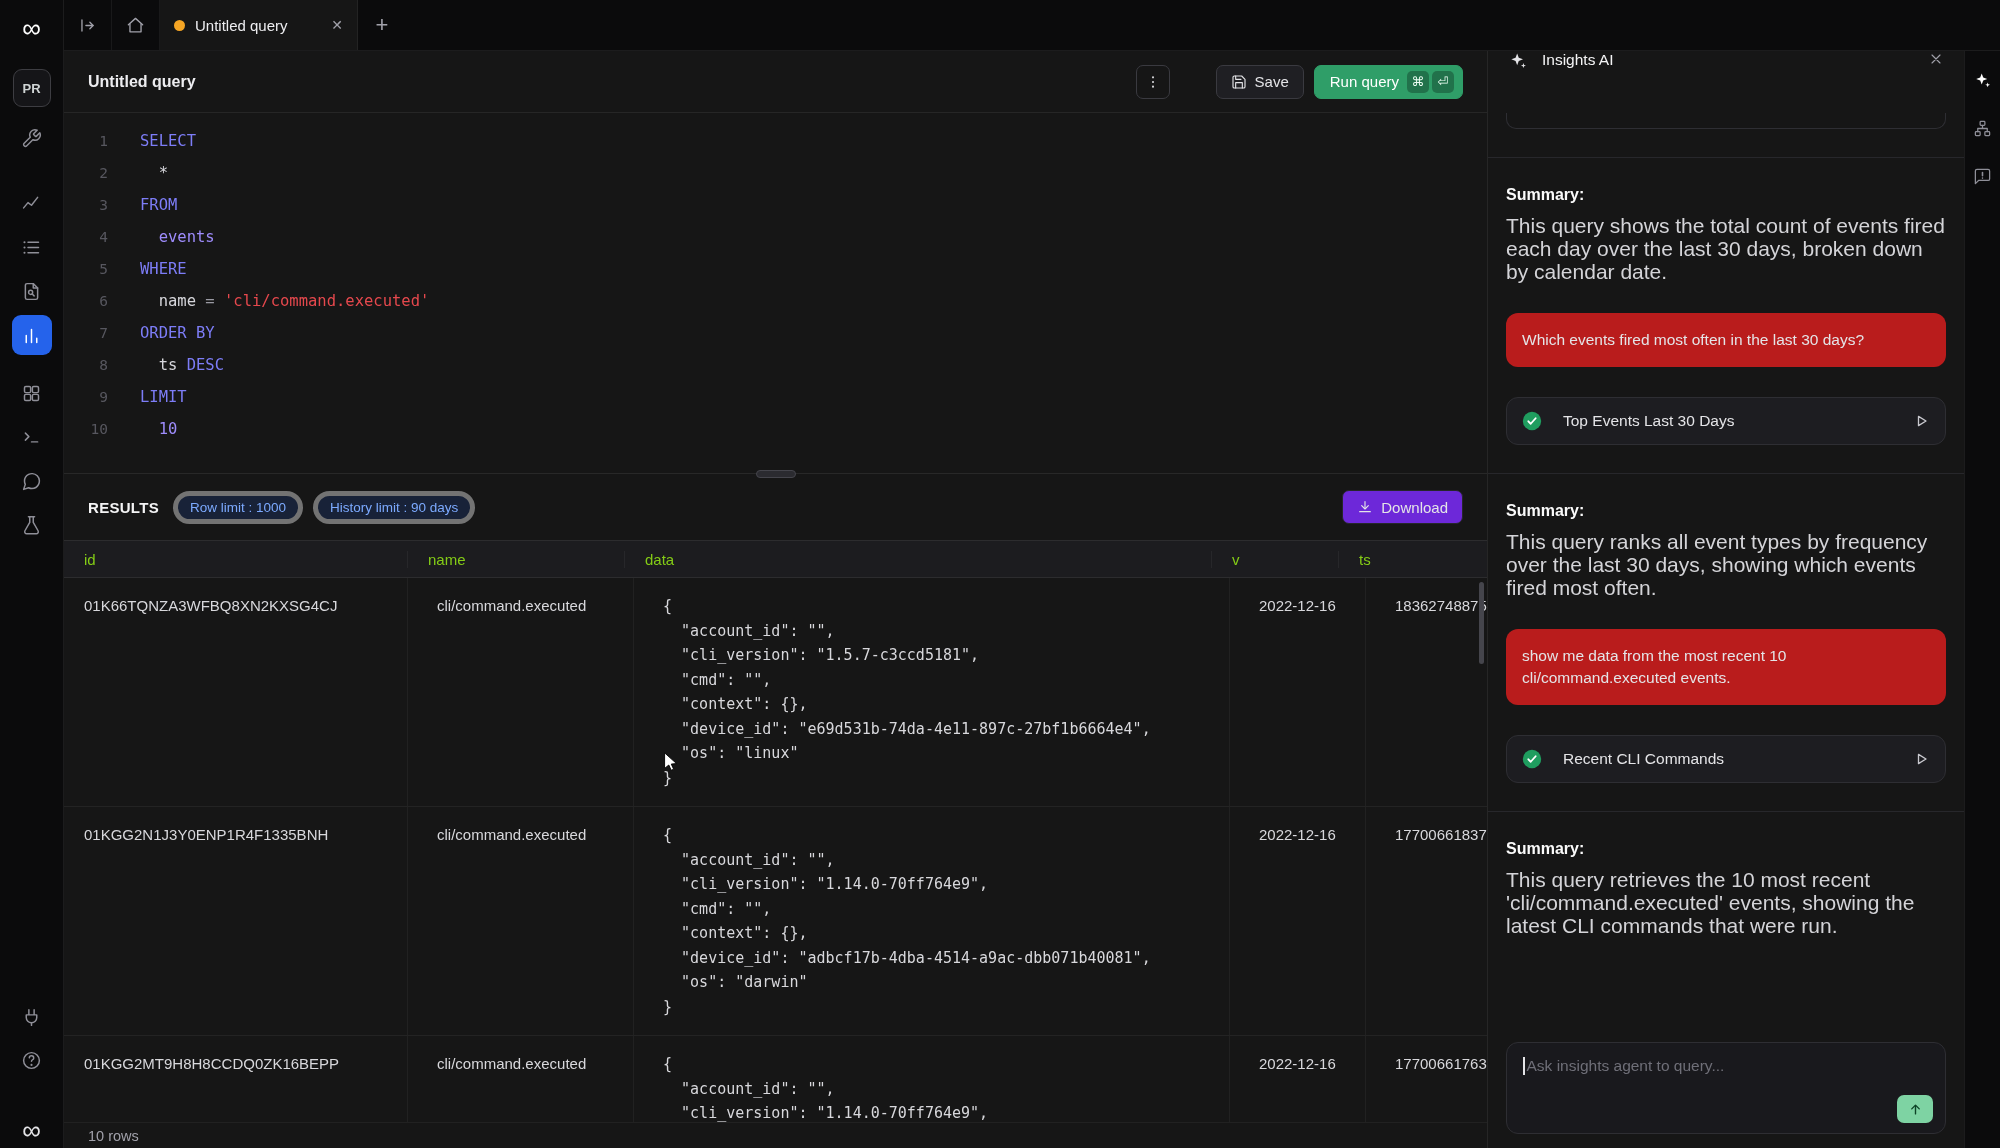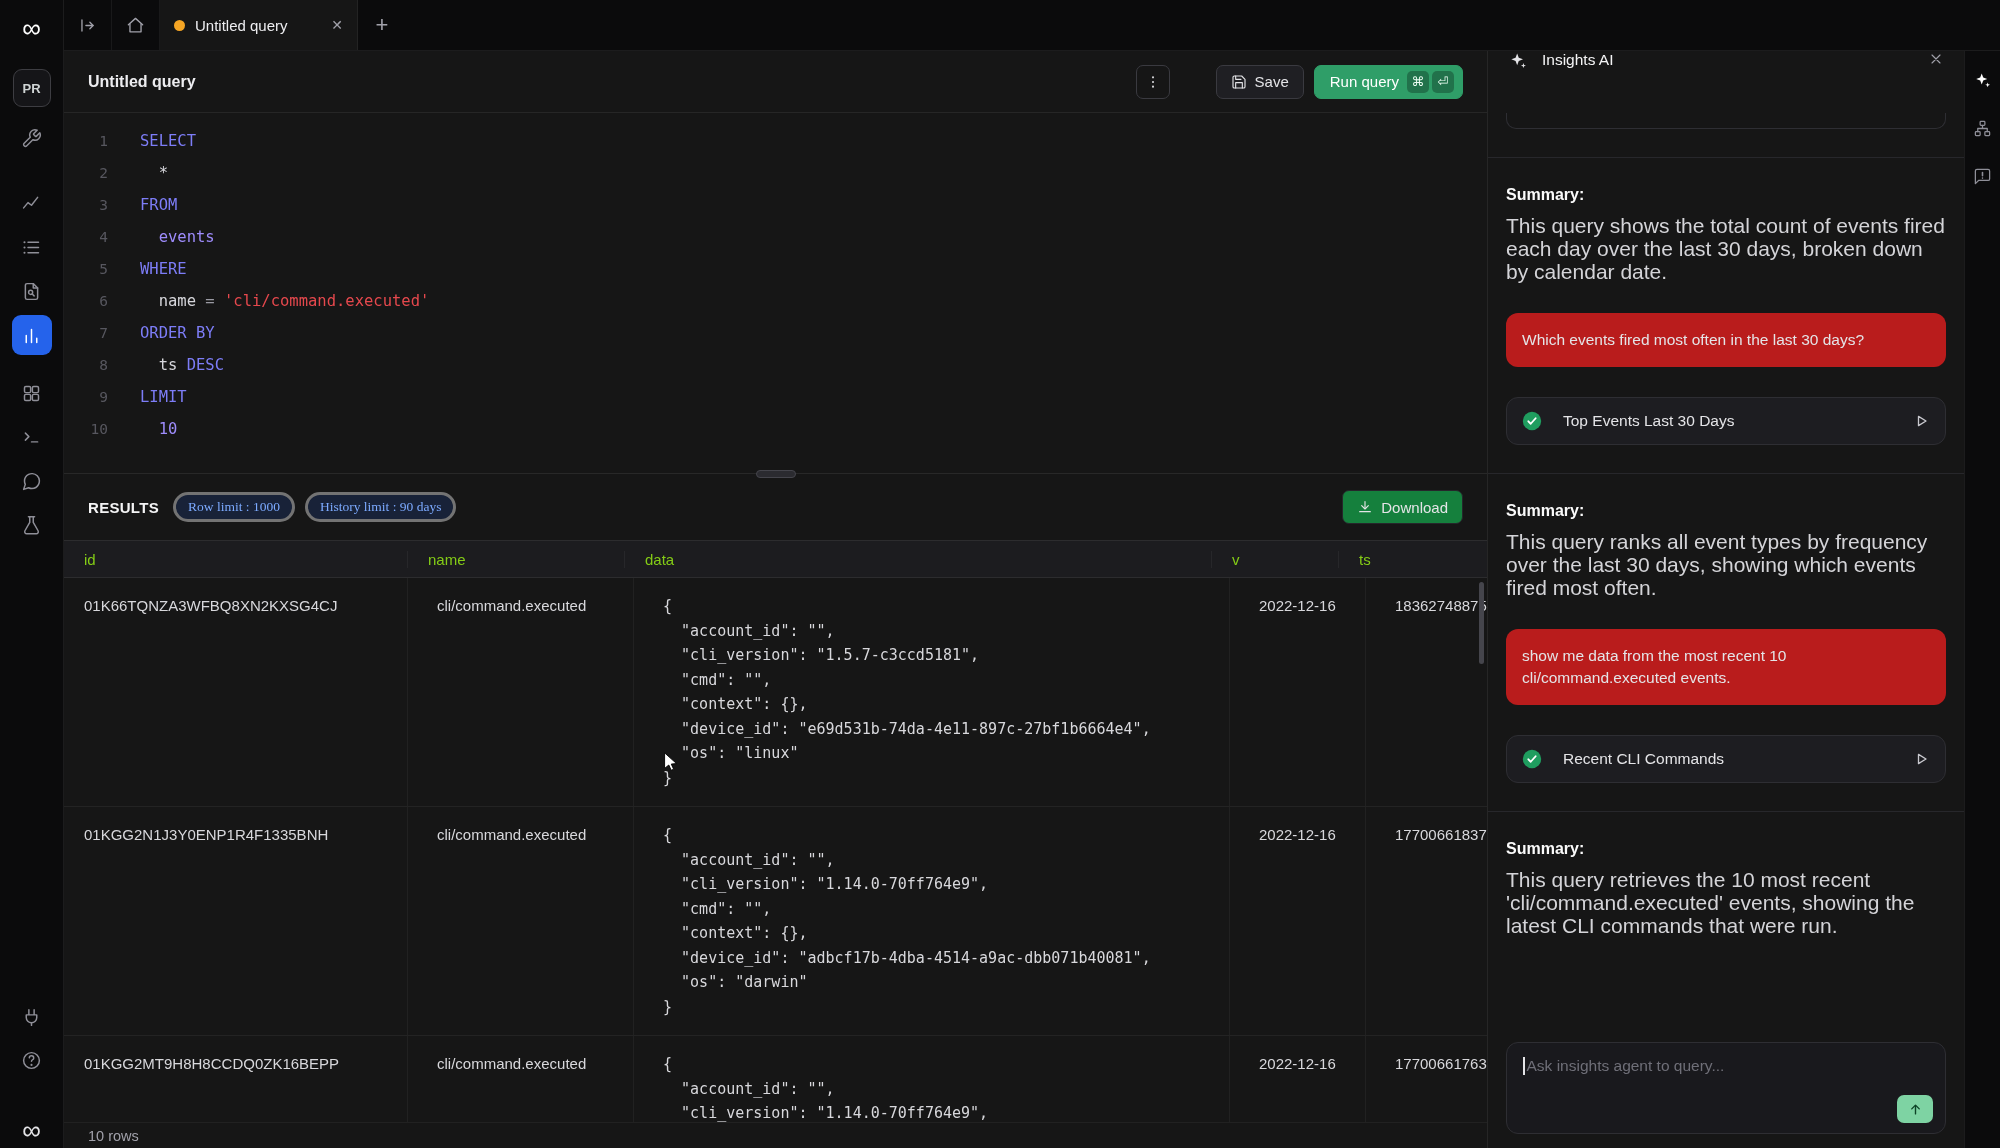--- a/index.html
+++ b/index.html
@@ -72,22 +72,22 @@
   
   .splitter { height:0; border-top:1px solid rgba(255,255,255,.08); position:relative; }
   .split-handle { position:absolute; left:50%; top:-4px; transform:translateX(-50%);
                   width:40px; height:8px; background:#2b2b30; border:1px solid #45454c; border-radius:5px; cursor:row-resize; }
 
   
   .results-bar { height:66px; flex:0 0 66px; display:flex; align-items:center; gap:14px; padding:0 24px; }
   .results-label { font-size:15px; font-weight:700; color:#f4f4f5; letter-spacing:.02em; }
   .badges { display:flex; gap:10px; }
   .badge { font-size:13.5px; padding:4px 12px; border-radius:999px; color:#7caaff;
-           background:rgba(37,99,235,.16); border:3px solid #737373; cursor:pointer; white-space:nowrap;font-family:Liberation Serif, serif; }
-  .btn-download { margin-left:auto; padding:0 14px; background:#15803d; border:1px solid #26262b; color:#e4e4e7; }
+           background:rgba(37,99,235,.16); border:5px solid #737373; cursor:pointer; white-space:nowrap; }
+  .btn-download { margin-left:auto; padding:0 14px; background:#6d28d9; border:1px solid #26262b; color:#e4e4e7; }
 
   .grid-cols { display:grid; grid-template-columns:344px 217px 587px 127px 1fr; }
   .thead { height:38px; align-items:center; background:#1c1c1f;
            border-top:1px solid rgba(255,255,255,.07); border-bottom:1px solid rgba(255,255,255,.07);
            color:#84cc16; font-size:15px; flex:0 0 38px; }
   .thead .tcell { padding:0 20px; }
   .tcell { border-right:1px solid rgba(255,255,255,.05); min-width:0; overflow:hidden; }
   .tcell:last-child { border-right:none; }
   .tbody { flex:1; overflow:hidden; position:relative; }
   .trow { border-bottom:1px solid rgba(255,255,255,.06); cursor:default;gap:9px; }

